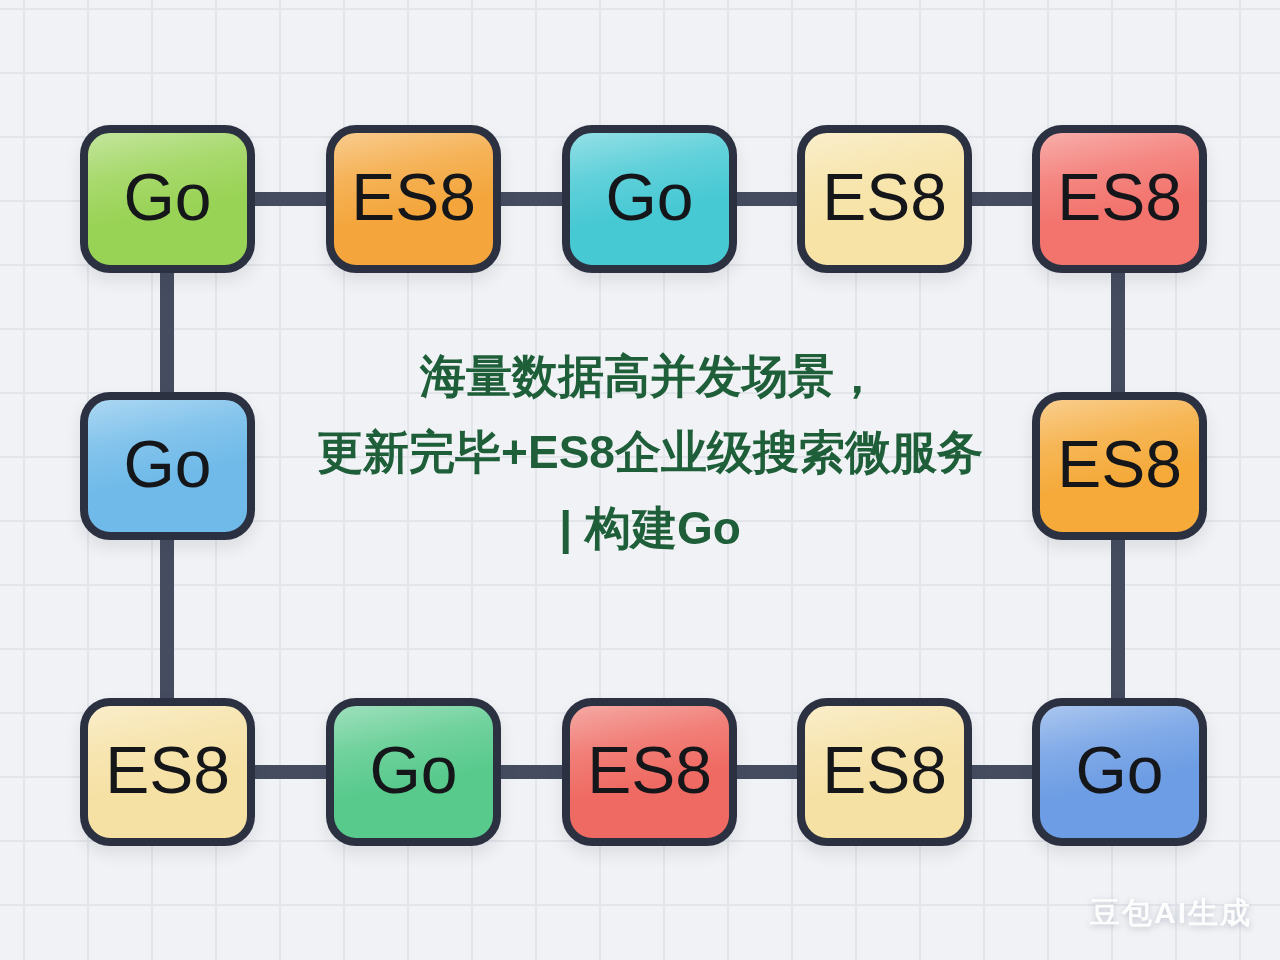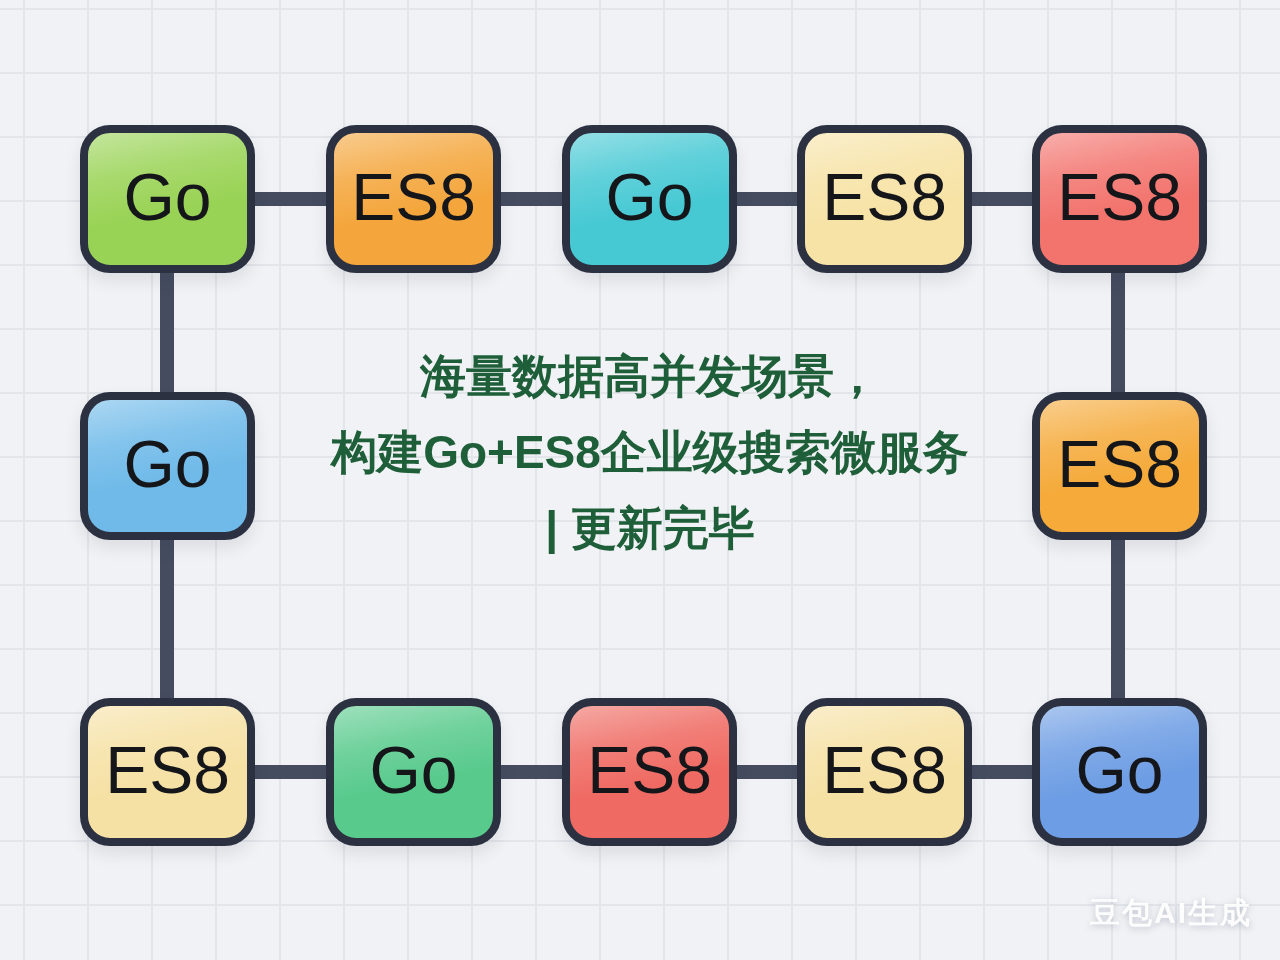--- a/index.html
+++ b/index.html
@@ -109,19 +109,19 @@
   </div>
   <div class="node n10" style="--c: #f6e1a4;">
     <span class="node-label">ES8</span>
   </div>
   <div class="node n11" style="--c: #6d9de4;">
     <span class="node-label">Go</span>
   </div>
 
   <div class="caption">
     <div>海量数据高并发场景，</div>
-    <div>构建Go+ES8企业级搜索微服务</div>
-    <div>| 更新完毕</div>
+    <div>更新完毕+ES8企业级搜索微服务</div>
+    <div>| 构建Go</div>
   </div>
 
   <div class="watermark">豆包AI生成</div>
 
 </div>
 
 </body></html>

